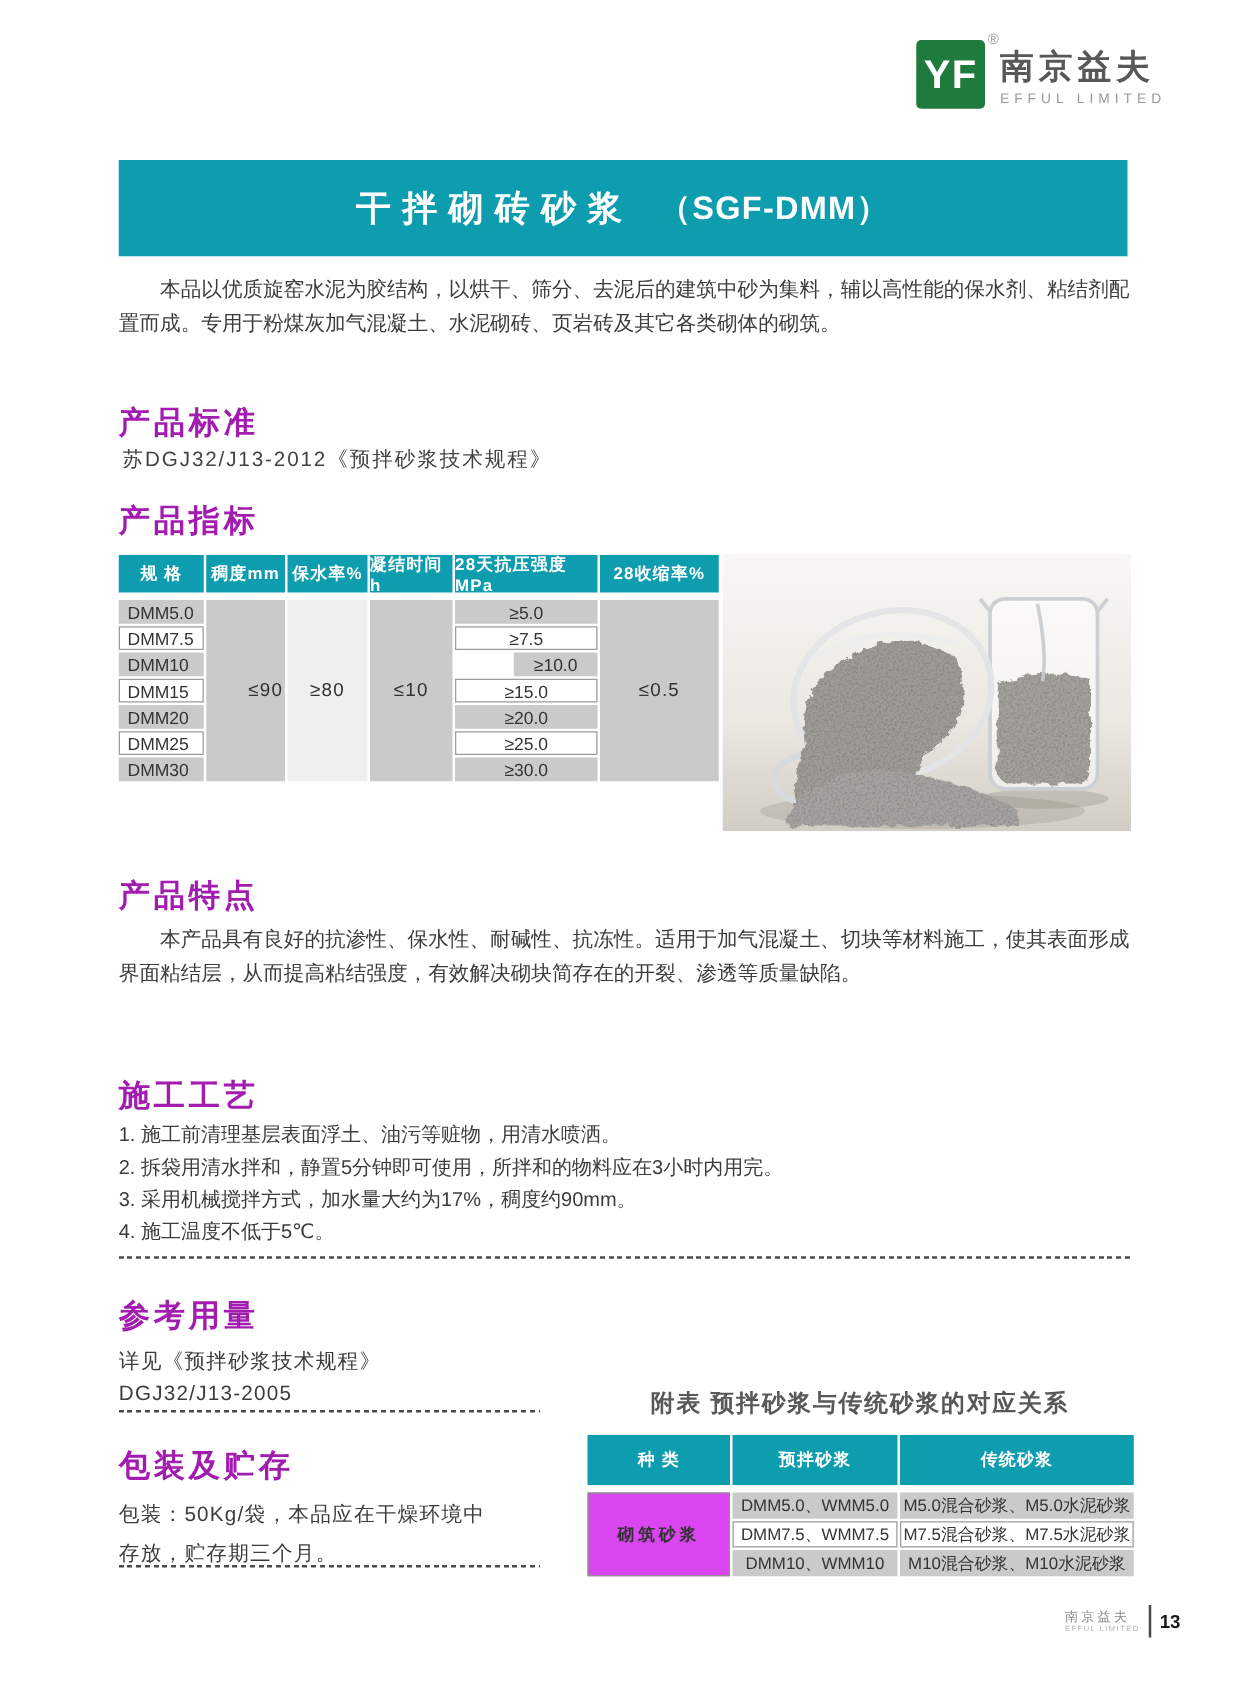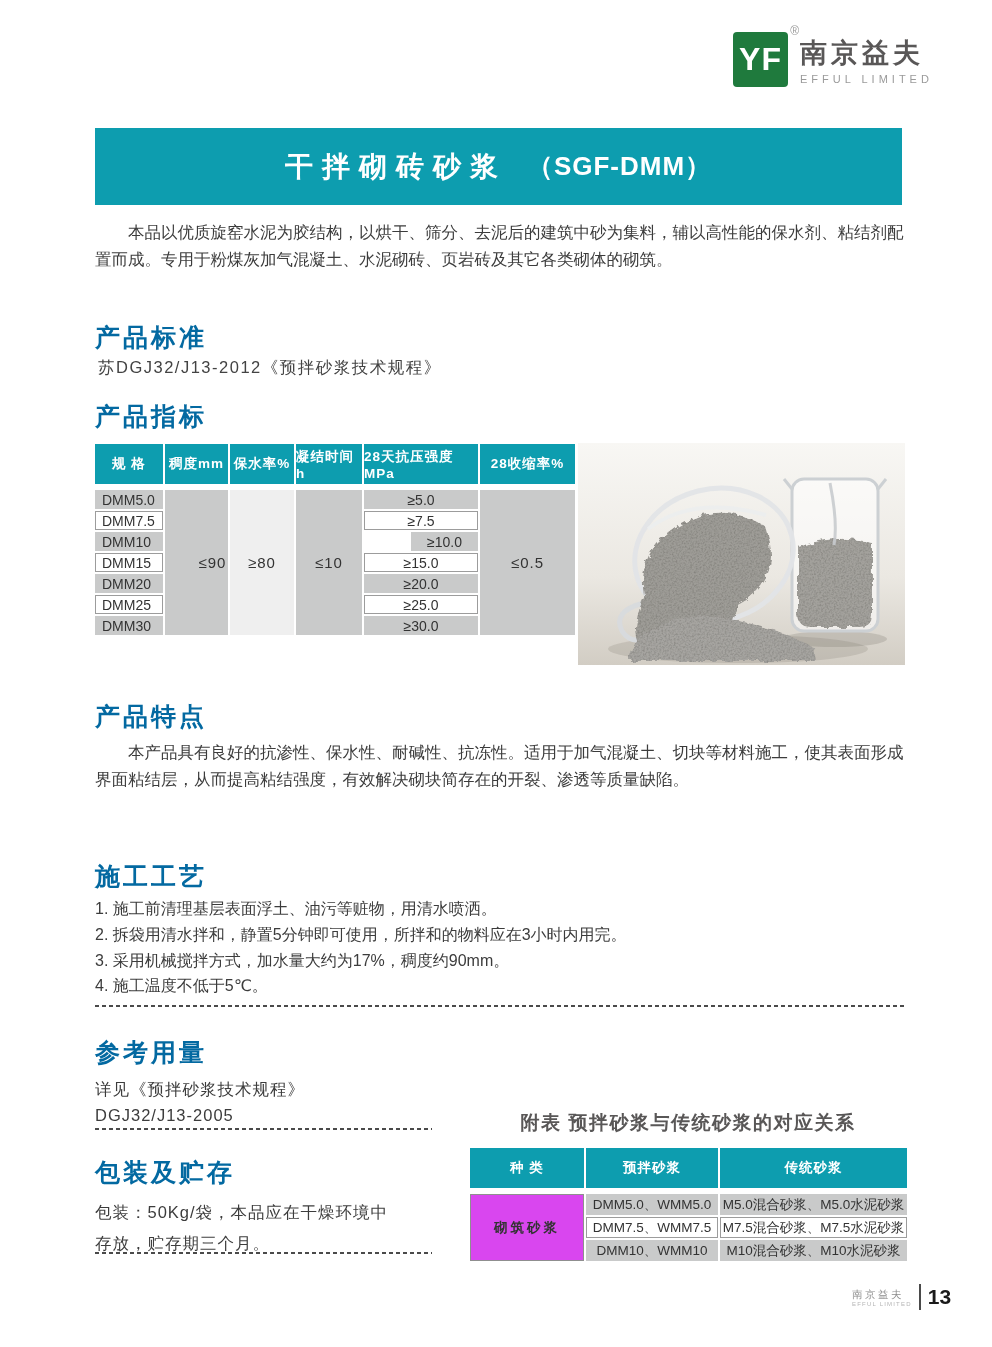--- a/index.html
+++ b/index.html
@@ -16,31 +16,31 @@
   .logo-cn{font-size:27px;color:#595757;font-weight:bold;letter-spacing:4px;line-height:34px;margin-top:4px;}
   .logo-en{font-size:11px;color:#9a9a9a;letter-spacing:4px;margin-top:3px;}
 
   
   #banner{left:95px;top:128px;width:807px;height:77px;background:#0D9DAF;color:#fff;
     display:flex;align-items:center;justify-content:center;gap:20px;}
   .banner-title{font-size:28px;font-weight:bold;letter-spacing:9px;}
   .banner-sub{font-size:26px;font-weight:bold;letter-spacing:1px;}
 
   .para{font-size:16.5px;color:#3c3c3c;line-height:26.5px;text-indent:2em;}
-  .heading{font-weight:bold;color:#0369a1;font-size:25px;letter-spacing:3px;}
+  .heading{font-weight:bold;color:#a21caf;font-size:25px;letter-spacing:3px;}
 
   #intro{left:95px;top:219px;width:814px;}
   #standard-heading{left:95px;top:321px;}
   #standard-body{left:98px;top:357px;font-size:16.5px;color:#434343;letter-spacing:1.5px;}
   #indicators-heading{left:95px;top:400px;}
 
   
   #spec-table{left:95px;top:444px;width:472px;}
   .tgrid{display:grid;grid-template-columns:68px 63px 64px 66px 114px 95px;gap:2px;}
-  .th{background:#0D9DAF;color:#fff;font-size:13.5px;font-weight:bold;height:40px;
+  .th{background:#0D9DAF;color:#fff;font-size:13.5px;font-weight:bold;height:30px;
     display:flex;align-items:center;justify-content:center;letter-spacing:1px;}
   #spec-body{margin-top:6px;grid-auto-rows:19px;}
   .td{display:flex;align-items:center;justify-content:center;font-size:14px;color:#333;}
   .td.left{justify-content:flex-start;padding-left:7px;}
   .td.gray{background:#C9CACA;}
   .td.white{background:#ffffff;outline:1px solid #9c9c9c;outline-offset:-1px;}
   .td.light{background:#EFEFEF;}
   .td.big{font-size:15px;letter-spacing:1px;}
 
   #photo{left:578px;top:443px;width:327px;height:222px;}
@@ -68,21 +68,21 @@
   .agrid .th{height:40px;}
   #app-body{margin-top:6px;grid-auto-rows:21px;}
   #app-body .td{font-size:13.5px;}
   .td.cat{background:#d946ef;outline:1px solid #8f8f8f;outline-offset:-1px;font-weight:bold;letter-spacing:3px;font-size:14.5px;}
 
   
   #footer{left:852px;top:1284px;display:flex;align-items:center;gap:7px;}
   .foot-cn{font-size:10.5px;color:#8c8c8c;letter-spacing:2.5px;line-height:12px;}
   .foot-en{font-size:6px;color:#b5b5b5;letter-spacing:1.2px;margin-top:1px;}
   .foot-bar{width:2px;height:26px;background:#4a4a4a;}
-  .foot-page{font-size:21px;font-weight:bold;color:#1a1a1a;}
+  .foot-page{font-size:15px;font-weight:bold;color:#1a1a1a;}
 </style>
 </head>
 <body>
 
 <div class="page">
 
   <div class="abs" id="logo">
     <div class="logo-mark">
       <span>YF</span>
       <span class="logo-reg">®</span>

